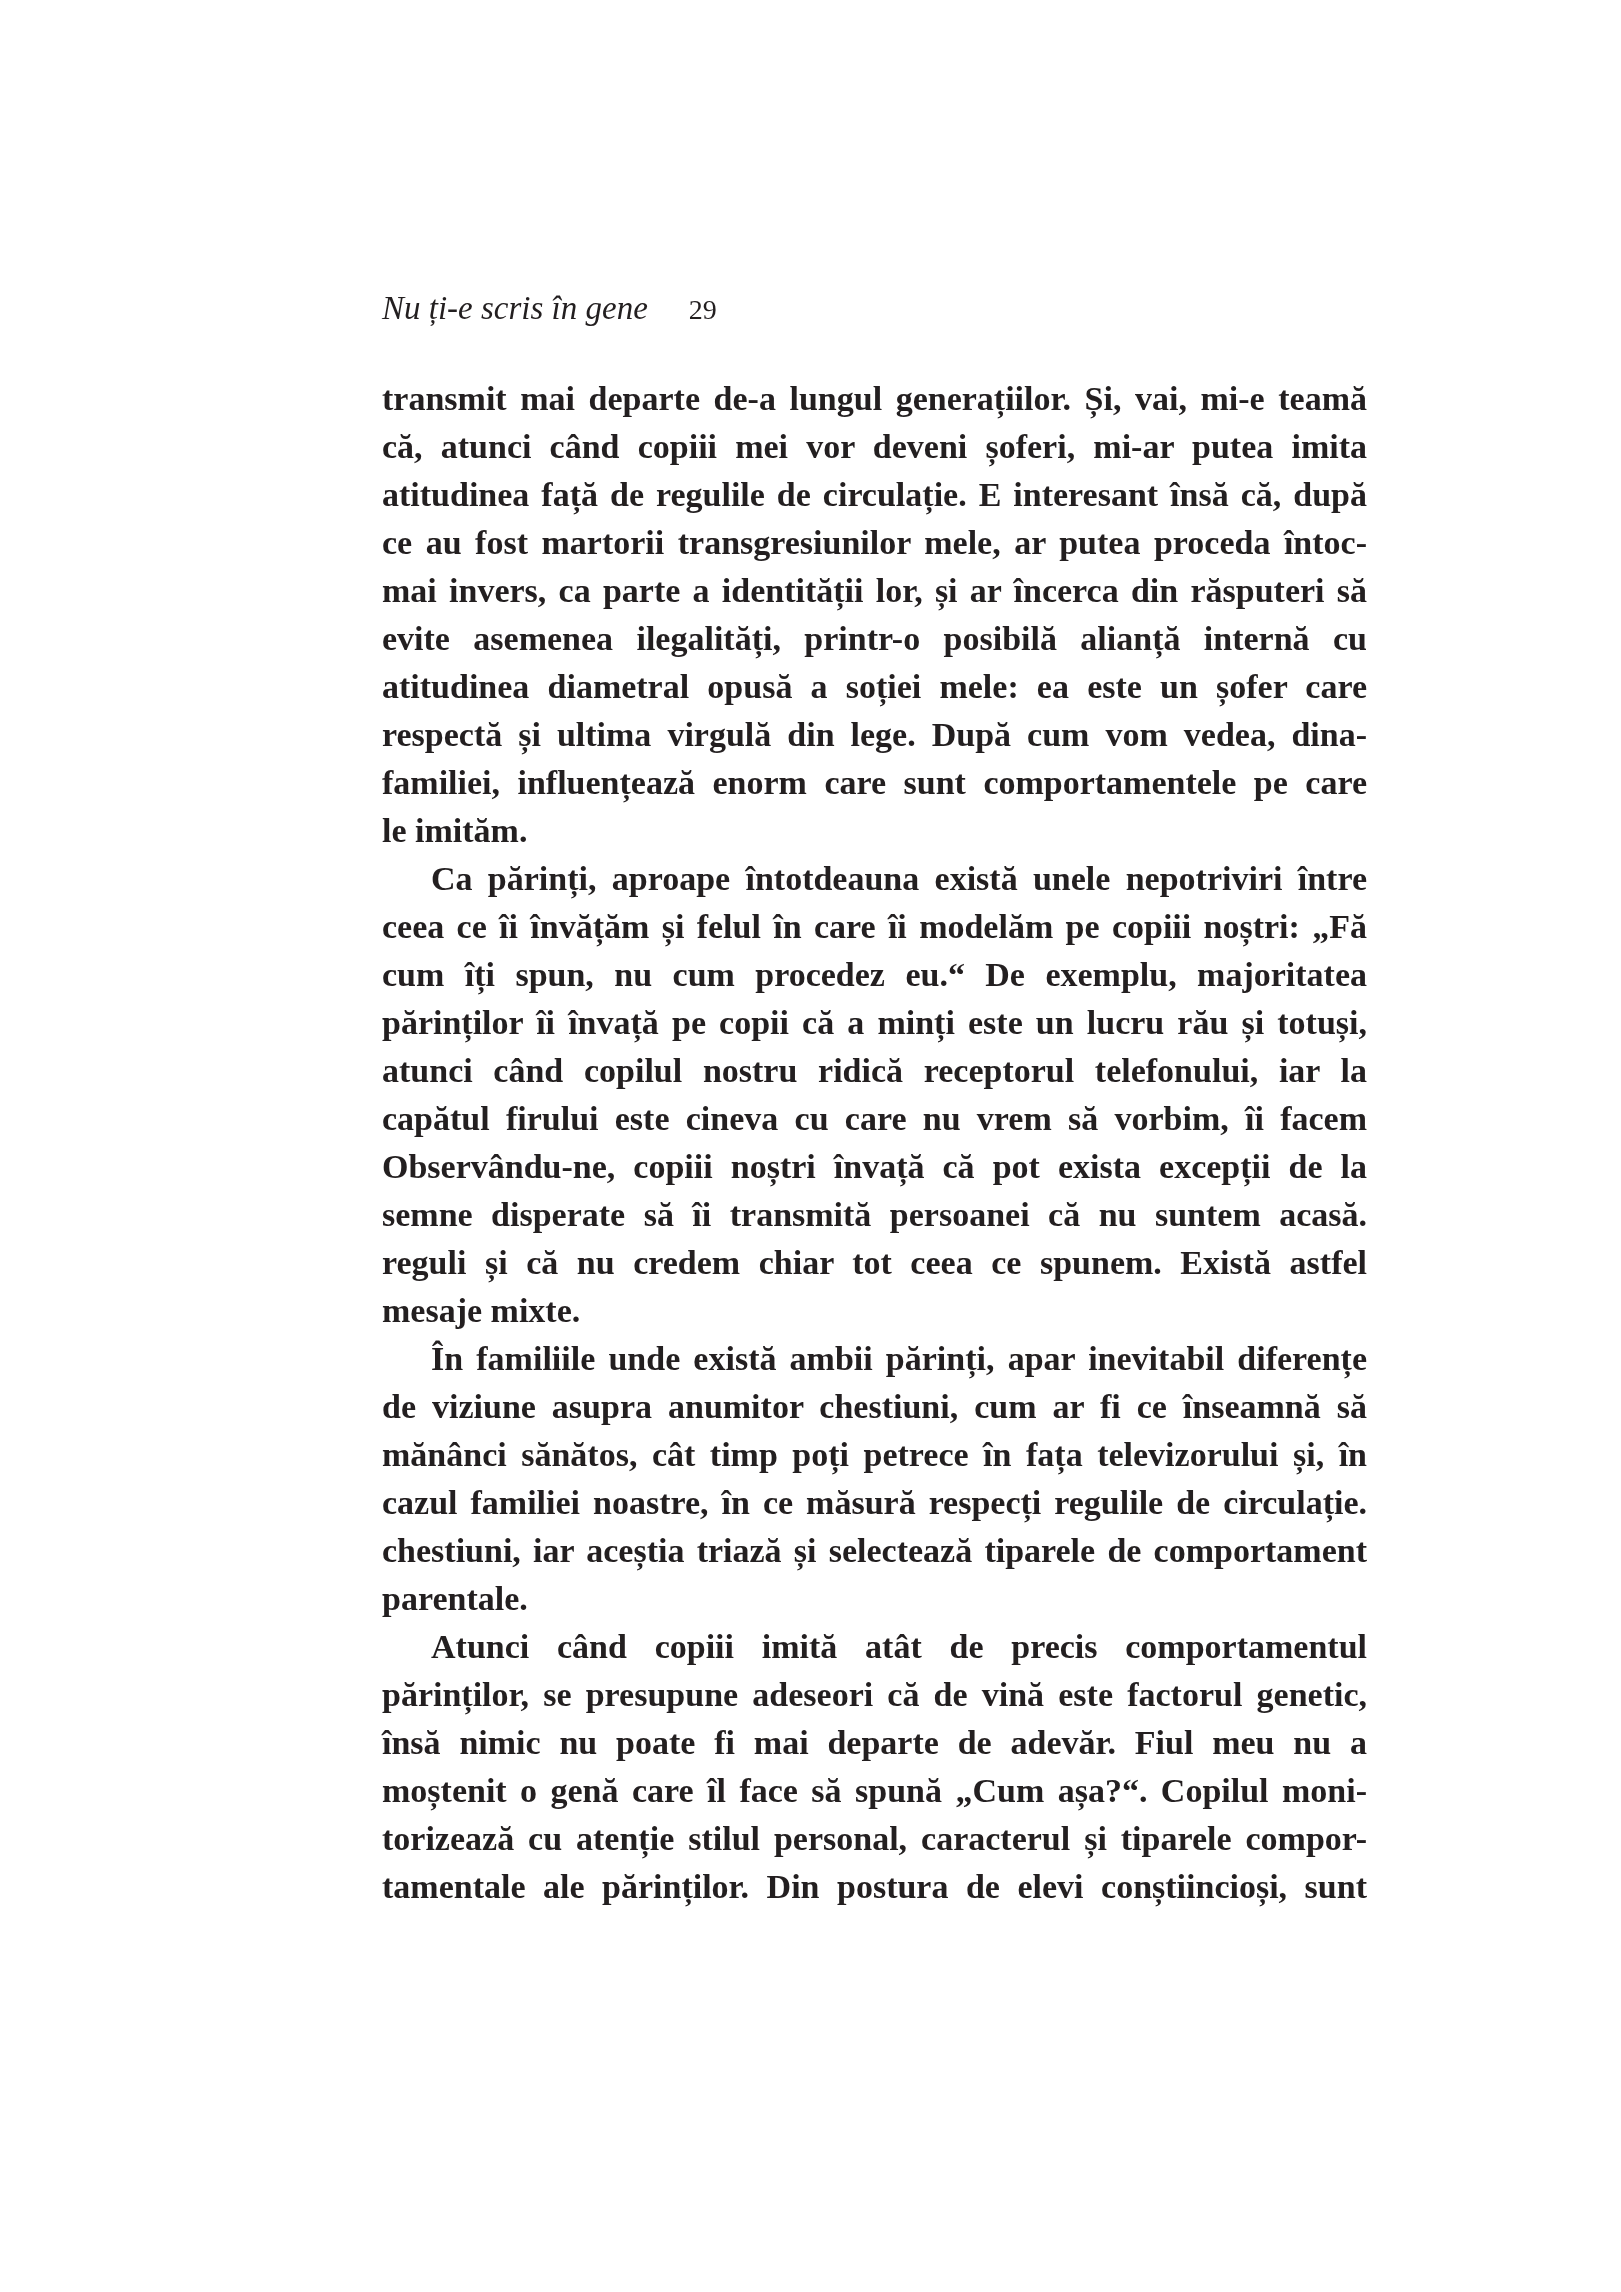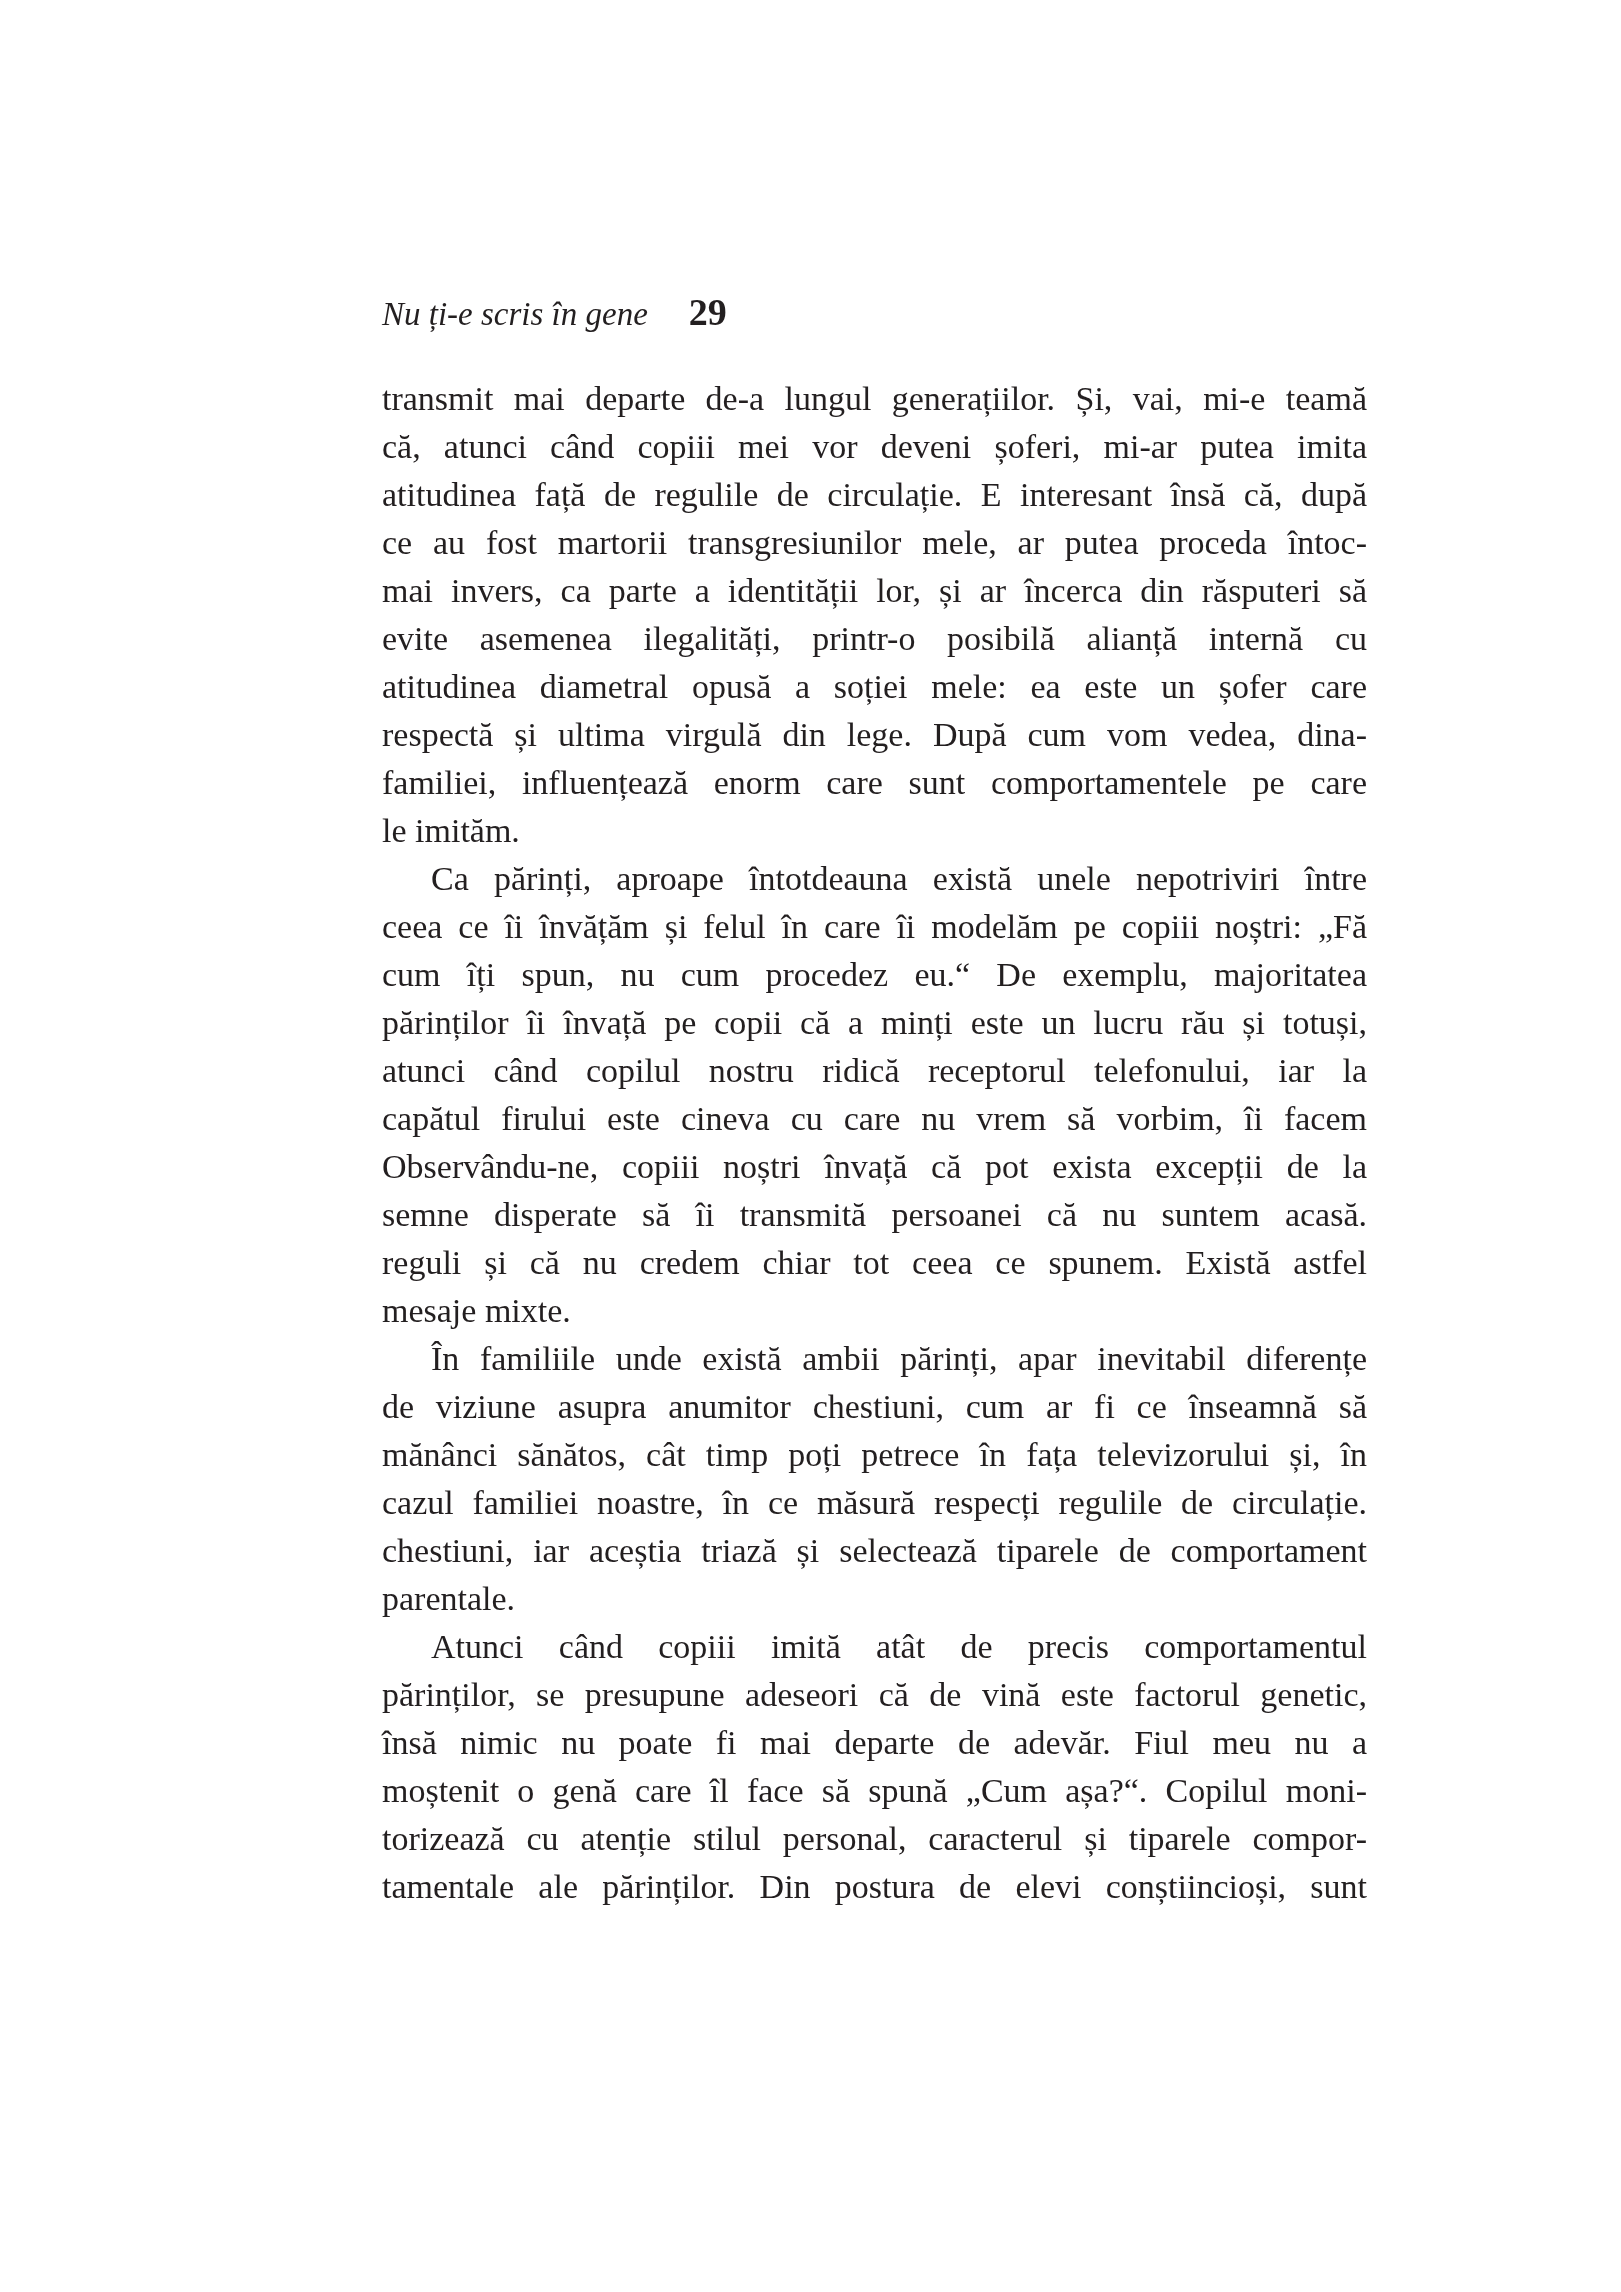--- a/index.html
+++ b/index.html
@@ -24,37 +24,38 @@
       display: flex;
       justify-content: flex-start;
       align-items: baseline;
       font-size: 33px;
     }
     .running-title {
       font-style: italic;
       margin-right: 41px;
     }
     .page-number {
-      font-weight: bold;
-      font-size: 38px;
+      font-weight: normal;
+      font-size: 28px;
     }
     .body-text {
       position: absolute;
       top: 375px;
       left: 382px;
       width: 985px;
       font-size: 34px;
       line-height: 48px;
     }
     .line {
       display: block;
       white-space: nowrap;
       text-align: justify;
       text-align-last: justify;
       height: 48px;
+      font-weight: bold;
     }
     .line.last {
       text-align-last: left;
     }
     .line.indent {
       padding-left: 49px;
     }
   </style>
 </head>
 <body>

